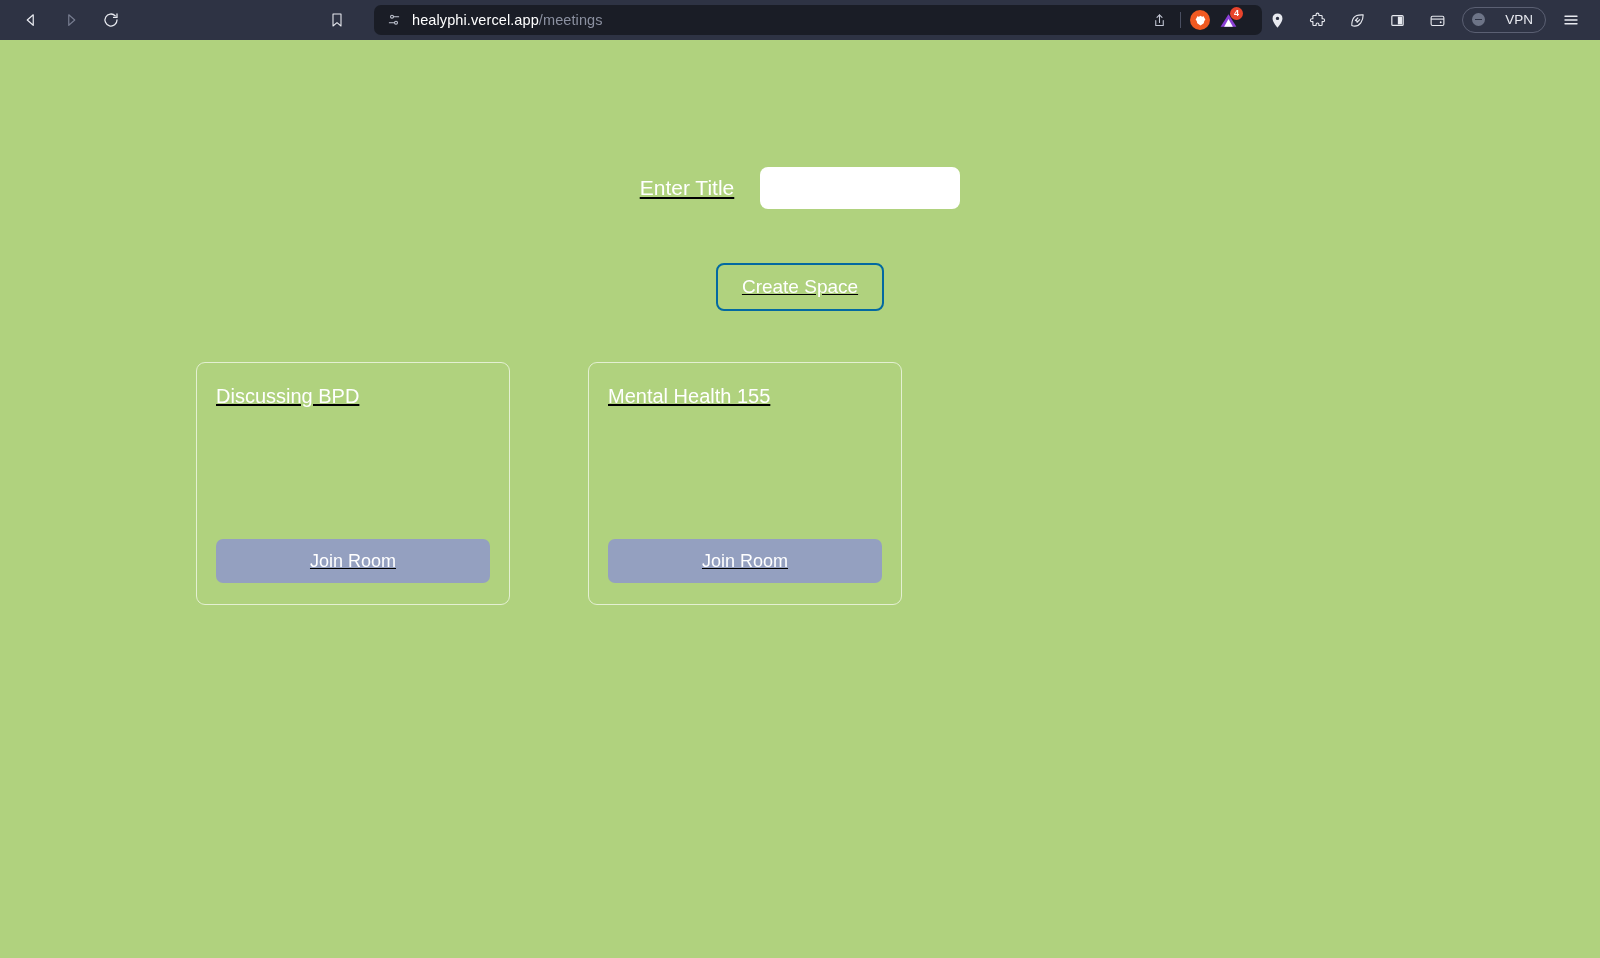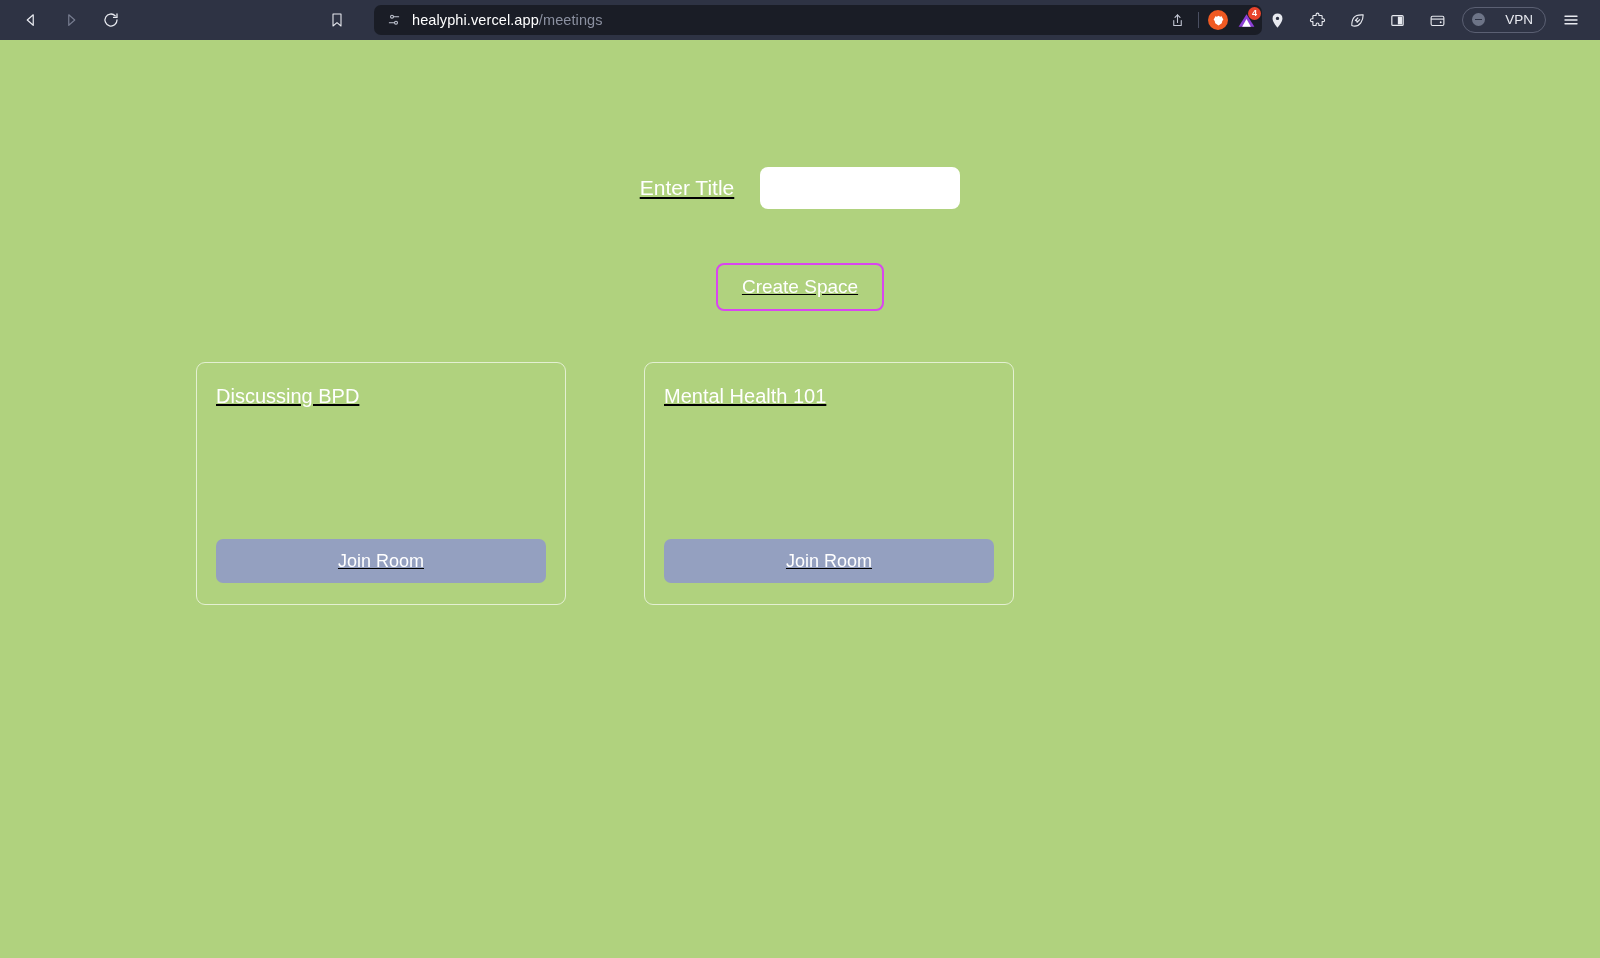--- a/index.html
+++ b/index.html
@@ -53,21 +53,21 @@
   }
 
   .url-bar {
     margin-left: 22px;
     height: 30px;
     width: 888px;
     background: #1a1d26;
     border-radius: 7px;
     display: flex;
     align-items: center;
-    padding: 0 4px 0 12px;
+    padding: 0 22px 0 12px;
     gap: 10px;
   }
 
   .url-text {
     flex: 1;
     font-size: 14.5px;
     color: #ffffff;
     letter-spacing: 0.1px;
     white-space: nowrap;
     overflow: hidden;
@@ -192,41 +192,41 @@
     font-size: 16px;
     padding: 0 12px;
     font-family: "Liberation Sans", sans-serif;
     color: #222;
   }
 
   .action-btn {
     display: block;
     margin: 12px auto;
     background: transparent;
-    border: 2px solid #d946ef;
+    border: 2px solid #0369a1;
     border-radius: 8px;
     color: #ffffff;
     font-size: 19px;
     font-family: "Liberation Sans", sans-serif;
     padding: 11px 24px;
     cursor: pointer;
   }
 
   .btn-create { margin-top: 54px; }
   .btn-claim  { margin-top: 42px; }
 
   .cards-row {
     display: flex;
     gap: 78px;
     margin-top: 51px;
     padding-left: 196px;
   }
 
   .room-card {
-    width: 370px;
+    width: 314px;
     height: 243px;
     border: 1.5px solid #e4f0d2;
     border-radius: 9px;
     display: flex;
     flex-direction: column;
     padding: 22px 19px 21px 19px;
   }
 
   .room-title {
     font-size: 20px;
@@ -369,18 +369,18 @@
 
 
   <div class="cards-row">
 
     <div class="room-card">
       <div class="room-title">Discussing BPD</div>
       <button class="join-btn">Join Room</button>
     </div>
 
     <div class="room-card">
-      <div class="room-title">Mental Health 101</div>
+      <div class="room-title">Mental Health 155</div>
       <button class="join-btn">Join Room</button>
     </div>
 
   </div>
 </div>
 
 </body></html>

